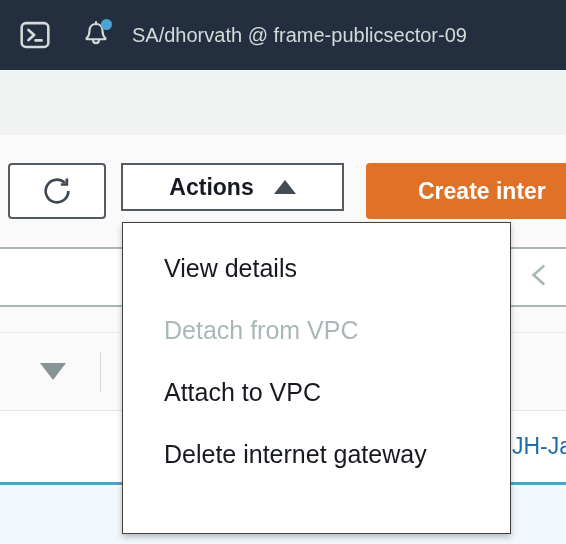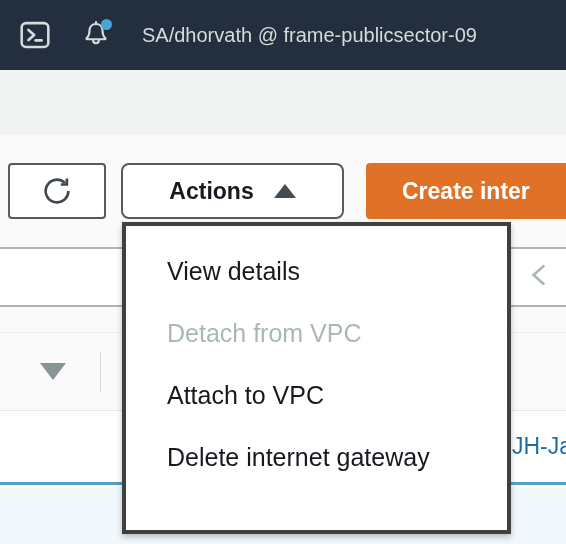--- a/index.html
+++ b/index.html
@@ -49,21 +49,21 @@
   .bell-dot {
     position: absolute;
     top: 3px;
     right: 4px;
     width: 11px;
     height: 11px;
     border-radius: 50%;
     background: #4ba3d6;
   }
   .nav-account {
-    margin-left: 26px;
+    margin-left: 16px;
     color: #d5dbdb;
     font-size: 20px;
     white-space: nowrap;
     flex: 0 0 auto;
   }
 
   
   .band-gray {
     position: absolute;
     left: 0; top: 70px;
@@ -98,23 +98,23 @@
     background: #ffffff;
     display: flex;
     align-items: center;
     justify-content: center;
     box-sizing: border-box;
     flex: 0 0 auto;
   }
   .btn-actions {
     margin-left: 15px;
     width: 223px;
-    height: 56px;
+    height: 48px;
     border: 2px solid #545b64;
-    border-radius: 8px;
+    border-radius: 0;
     background: #ffffff;
     display: flex;
     align-items: center;
     justify-content: center;
     box-sizing: border-box;
     flex: 0 0 auto;
     gap: 20px;
   }
   .btn-actions-label {
     color: #16191f;
@@ -139,20 +139,21 @@
     box-sizing: border-box;
     padding-left: 34px;
     flex: 0 0 auto;
     overflow: hidden;
   }
   .btn-create-label {
     color: #ffffff;
     font-size: 23px;
     font-weight: bold;
     white-space: nowrap;
+    margin-left: 16px;
   }
 
   
   .table-area {
     position: absolute;
     left: 0; top: 232px;
     width: 566px;
     height: 312px;
   }
   .tbl-row {
@@ -233,21 +234,21 @@
   }
 
   
   .menu {
     position: absolute;
     left: 122px;
     top: 222px;
     width: 389px;
     height: 312px;
     background: #ffffff;
-    border: 4px solid #404040;
+    border: 1px solid #404040;
     box-sizing: border-box;
     box-shadow: 0 3px 6px rgba(0,0,0,0.25);
     padding-top: 14px;
   }
   .menu-item {
     height: 62px;
     display: flex;
     align-items: center;
     padding-left: 41px;
     box-sizing: border-box;

